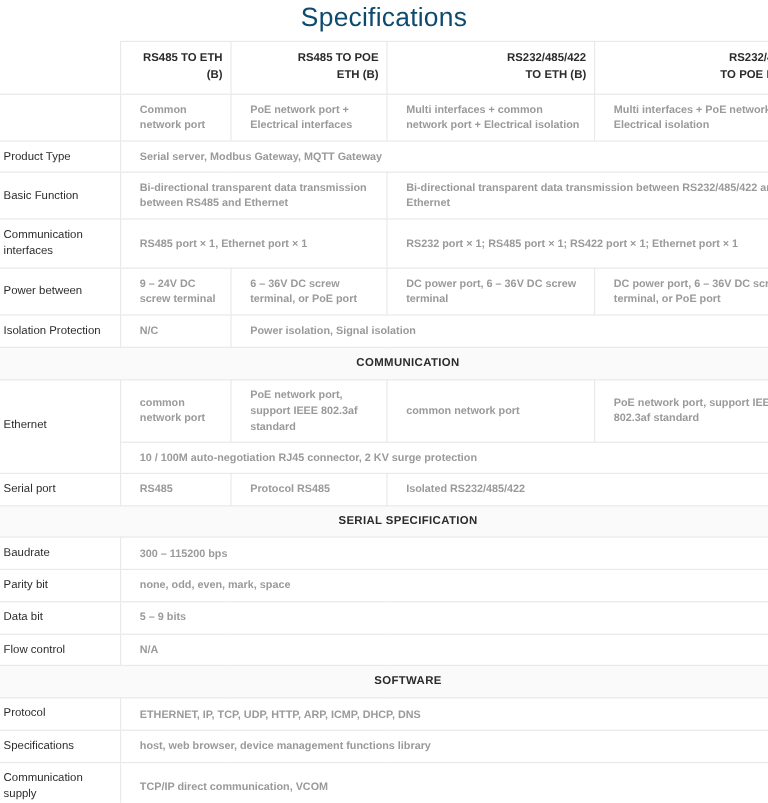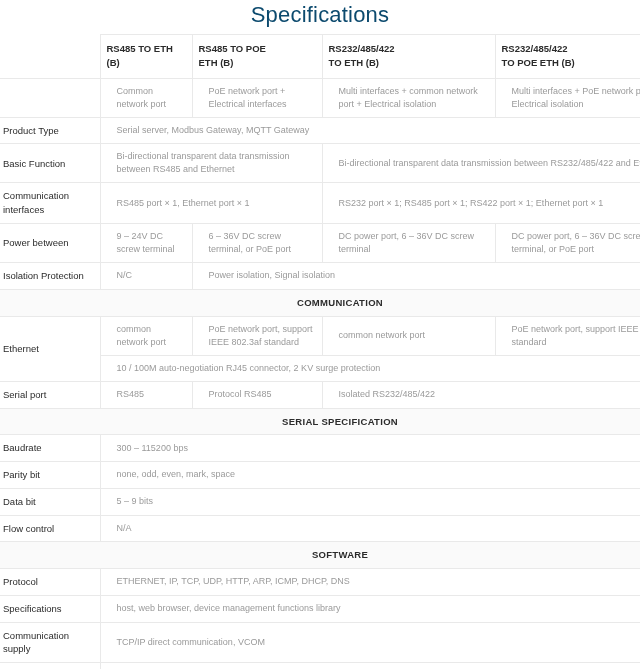--- a/index.html
+++ b/index.html
@@ -53,27 +53,27 @@
     font-weight: normal;
     color: #2b2b2b;
     font-size: 9.5px;
     border-left: none;
     padding-left: 3px;
   }
 
   
   td.val {
     color: #9a9a9a;
-    font-weight: normal;
+    font-weight: bold;
     padding-left: 16px;
   }
 
   
   td.model-head {
-    text-align: left;
+    text-align: right;
     font-weight: bold;
     color: #2b2b2b;
     font-size: 9.5px;
     line-height: 1.5;
     padding: 7px 6px;
   }
 
   
   td.corner {
     border-left: none;

